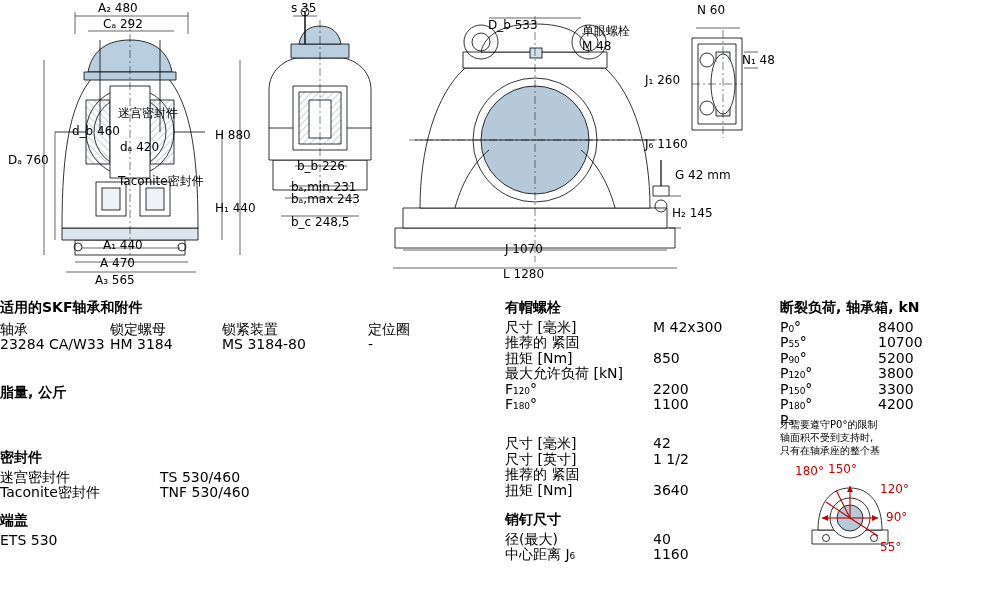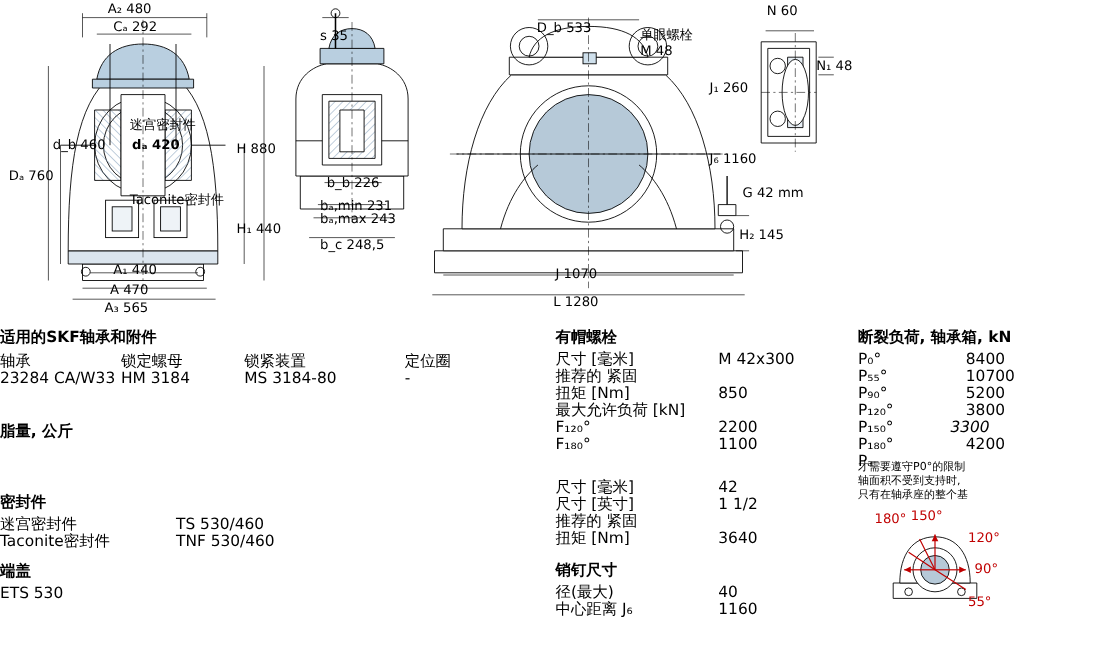--- a/index.html
+++ b/index.html
@@ -83,22 +83,22 @@
       <line x1="240" y1="60" x2="240" y2="255"></line>
       <line x1="222" y1="132" x2="222" y2="240"></line>
       <line x1="75" y1="262" x2="188" y2="262"></line>
       <line x1="66" y1="272" x2="196" y2="272"></line>
       <line x1="82" y1="248" x2="180" y2="248"></line>
     </g>
   </svg>
 </div>
 <div class="abs lbl" style="left:98px;top:3px;">A₂ 480</div>
 <div class="abs lbl" style="left:103px;top:19px;">Cₐ 292</div>
-<div class="abs lbl" style="left:48px;top:126px;text-align:right;">d_b 460</div>
-<div class="abs lbl" style="left:120px;top:126px;font-weight:bold;">dₐ 420</div>
+<div class="abs lbl" style="left:72px;top:126px;text-align:right;">d_b 460</div>
+<div class="abs lbl" style="left:120px;top:142px;">dₐ 420</div>
 <div class="abs lbl" style="left:8px;top:155px;">Dₐ 760</div>
 <div class="abs lbl" style="left:215px;top:130px;">H 880</div>
 <div class="abs lbl" style="left:215px;top:203px;">H₁ 440</div>
 <div class="abs lbl" style="left:103px;top:240px;">A₁ 440</div>
 <div class="abs lbl" style="left:100px;top:258px;">A 470</div>
 <div class="abs lbl" style="left:95px;top:275px;">A₃ 565</div>
 <div class="abs lbl" style="left:118px;top:108px;">迷宫密封件</div>
 <div class="abs lbl" style="left:118px;top:176px;">Taconite密封件</div>
 
 <div class="abs" style="left:255px;top:0;width:125px;height:250px;">
@@ -118,21 +118,21 @@
     </g>
     <g stroke="#000" fill="none" stroke-width="0.6">
       <line x1="38" y1="16" x2="62" y2="16"></line>
       <line x1="40" y1="166" x2="92" y2="166"></line>
       <line x1="34" y1="186" x2="96" y2="186"></line>
       <line x1="30" y1="198" x2="100" y2="198"></line>
       <line x1="26" y1="216" x2="104" y2="216"></line>
     </g>
   </svg>
 </div>
-<div class="abs lbl" style="left:291px;top:3px;margin-top:24px;">s 35</div>
+<div class="abs lbl" style="left:291px;top:3px;">s 35</div>
 <div class="abs lbl" style="left:297px;top:161px;">b_b 226</div>
 <div class="abs lbl" style="left:291px;top:182px;">bₐ,min 231</div>
 <div class="abs lbl" style="left:291px;top:194px;">bₐ,max 243</div>
 <div class="abs lbl" style="left:291px;top:217px;">b_c 248,5</div>
 
 <div class="abs" style="left:385px;top:0;width:300px;height:280px;">
   <svg width="300" height="280" viewBox="0 0 300 280">
     <g stroke="#000" fill="none" stroke-width="0.8">
 
       <path d="M10,248 L290,248 L290,228 L10,228 Z" fill="#ffffff"></path>
@@ -313,21 +313,21 @@
   <div class="row">
     <span class="c1">P₉₀°</span>
     <span class="c2" style="left:98px;">5200</span>
   </div>
   <div class="row">
     <span class="c1">P₁₂₀°</span>
     <span class="c2" style="left:98px;">3800</span>
   </div>
   <div class="row">
     <span class="c1">P₁₅₀°</span>
-    <span class="c2" style="left:84px;font-style:italic;">3300</span>
+    <span class="c2" style="left:98px;">3300</span>
   </div>
   <div class="row">
     <span class="c1">P₁₈₀°</span>
     <span class="c2" style="left:98px;">4200</span>
   </div>
   <div class="row">
     <span class="c1">Pₐ</span>
   </div>
 </div>
 

